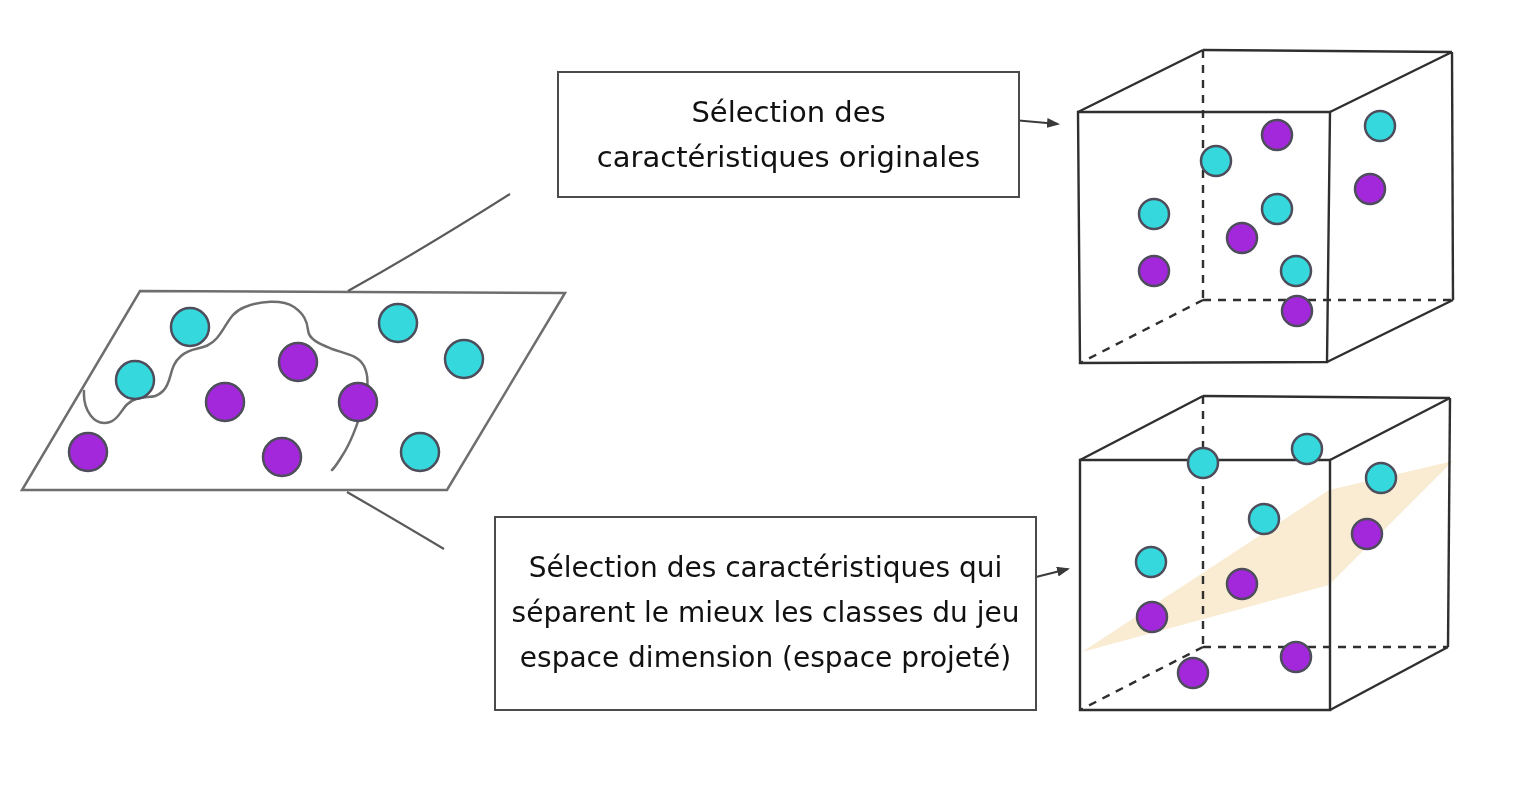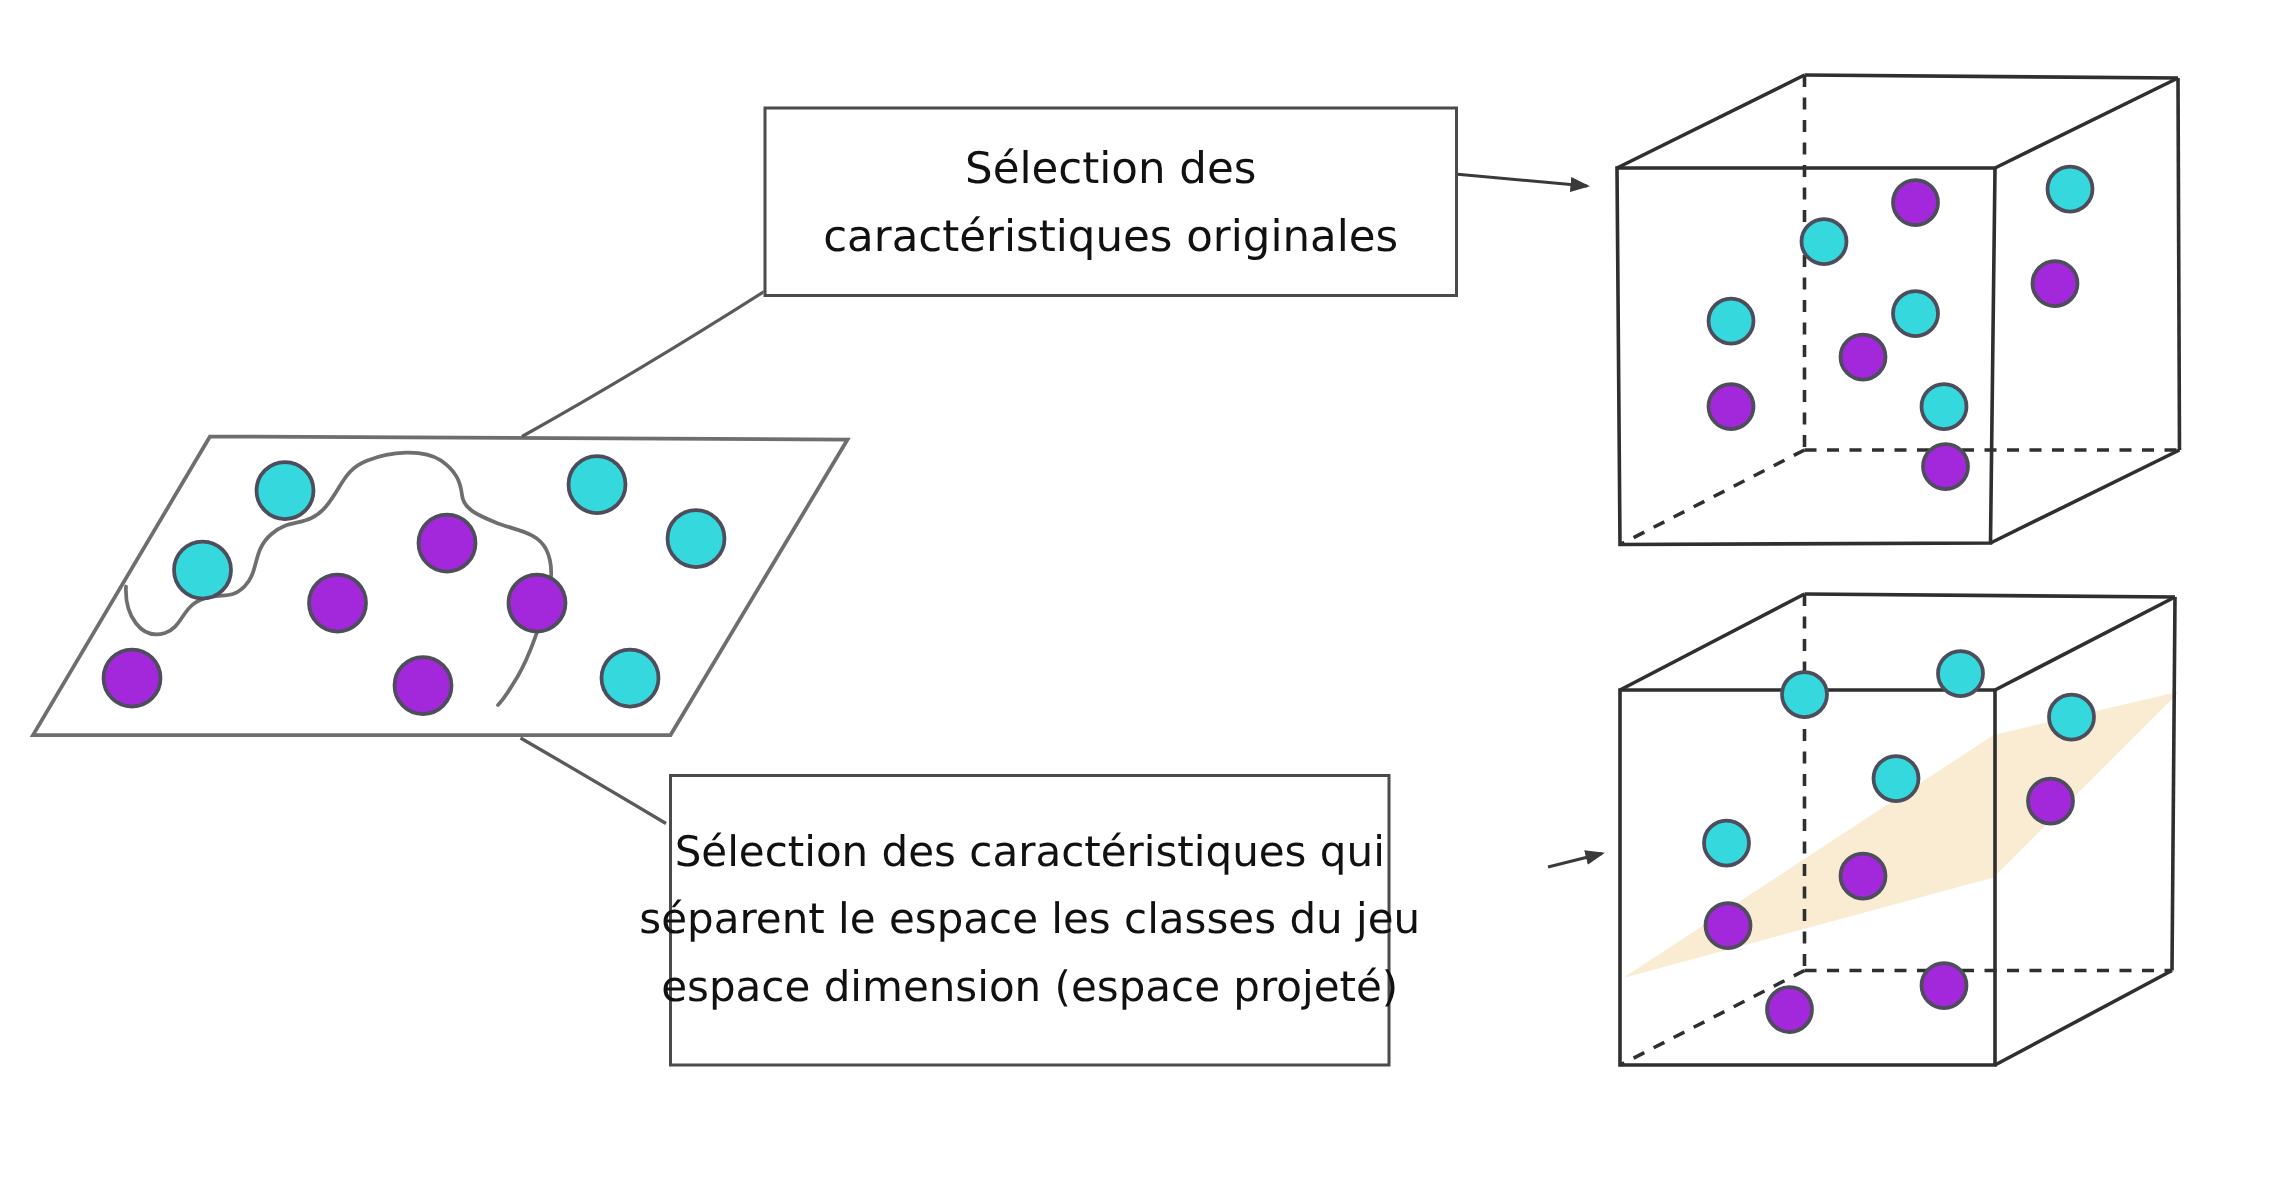--- a/index.html
+++ b/index.html
@@ -16,23 +16,24 @@
     box-sizing: border-box;
     background: #ffffff;
     border: 2px solid #4b4b4b;
     display: flex;
     flex-direction: column;
     justify-content: center;
     align-items: center;
     text-align: center;
     color: #111111;
     z-index: 2;
+    margin-left: 48px;
   }
   #box-original { left: 509px; top: 71px; width: 463px; height: 127px; font-size: 29px; line-height: 1.52; }
-  #box-projected { left: 446px; top: 516px; width: 481px; height: 195px; font-size: 28px; line-height: 1.6; }
+  #box-projected { left: 446px; top: 516px; width: 543px; height: 195px; font-size: 28px; line-height: 1.6; }
   .textbox .line { white-space: nowrap; }
 </style>
 </head>
 <body>
 
 <div class="canvas">
 
   <svg id="diagram" width="1520" height="788" viewBox="0 0 1520 788">
     <defs>
       <marker id="arrowhead" viewBox="0 0 13 10" markerWidth="13" markerHeight="10" refX="11" refY="5" orient="auto" markerUnits="userSpaceOnUse">
@@ -104,17 +105,17 @@
       </g>
   </svg>
 
   <div class="textbox" id="box-original">
     <div class="line">Sélection des</div>
     <div class="line">caractéristiques originales</div>
   </div>
 
   <div class="textbox" id="box-projected">
     <div class="line">Sélection des caractéristiques qui</div>
-    <div class="line">séparent le espace les classes du jeu</div>
+    <div class="line">séparent le mieux les classes du jeu</div>
     <div class="line">espace dimension (espace projeté)</div>
   </div>
 
 </div>
 
 </body></html>

